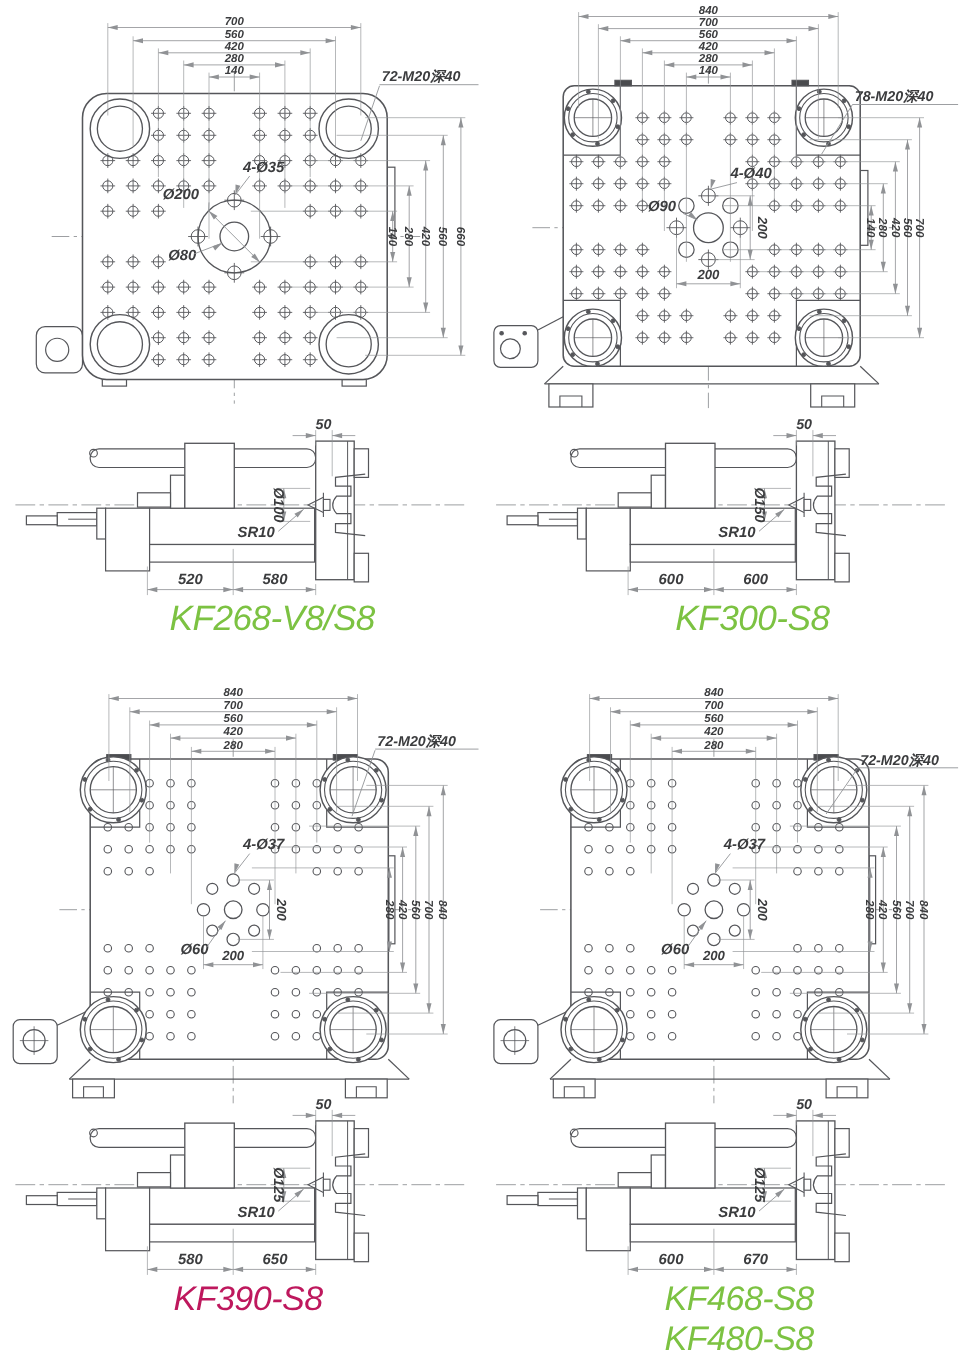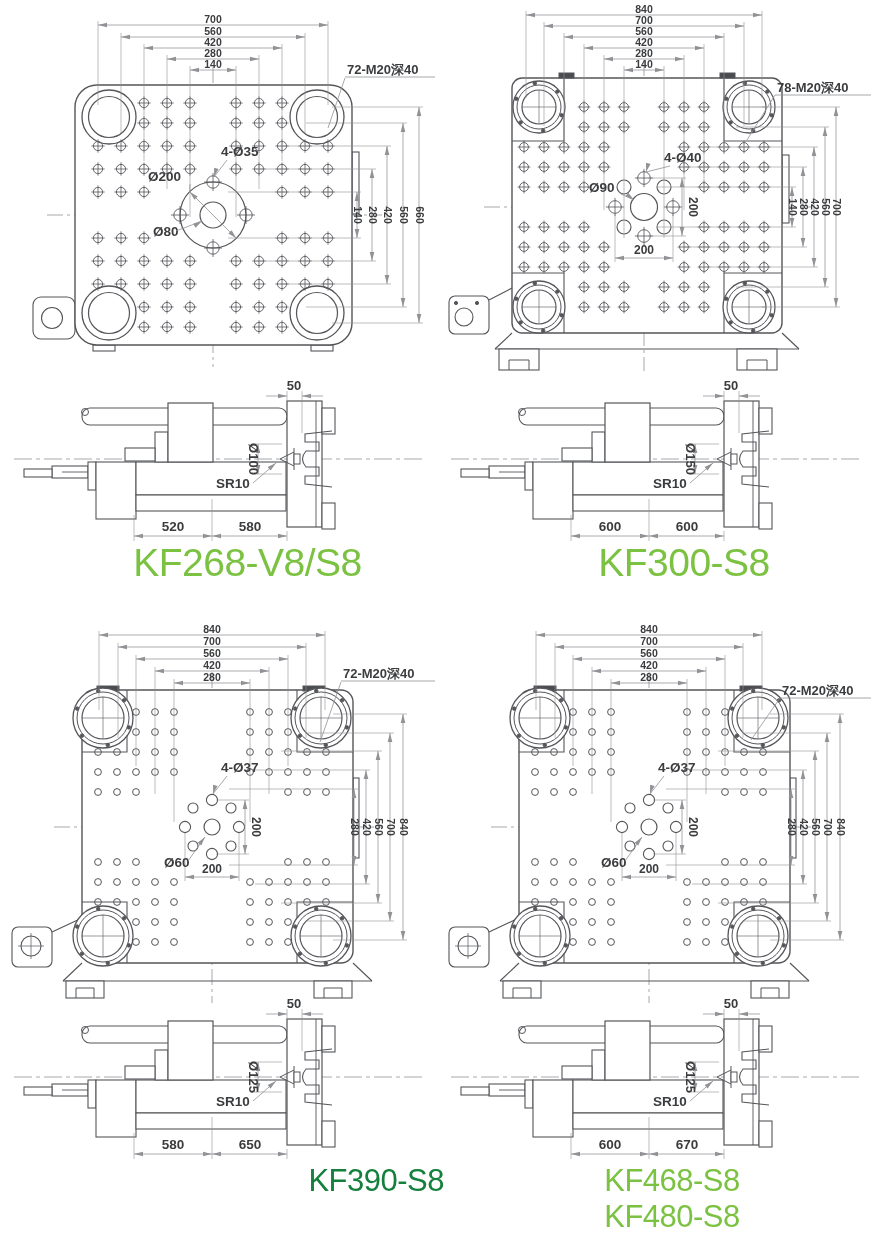--- a/index.html
+++ b/index.html
@@ -1,22 +1,22 @@
 <!DOCTYPE html>
 <html><head>
 <meta charset="utf-8">
 <style>
   html,body{margin:0;padding:0;background:#fff;}
   .sheet{position:relative;width:873px;height:1241px;background:#fff;overflow:hidden;
          font-family:"Liberation Sans","DejaVu Sans",sans-serif;}
-  .panel{position:absolute;}
+  .panel{position:absolute;font-style:italic;}
   .panel svg{position:absolute;left:0;overflow:visible;}
   .title-block{position:absolute;left:0;width:100%;text-align:center;
                font-family:"Liberation Sans","DejaVu Sans",sans-serif;
-               font-size:39px;letter-spacing:-0.5px;line-height:37px;font-weight:400;}
+               font-size:32px;letter-spacing:-0.5px;line-height:37px;font-weight:400;}
   .row2 .title-block{font-size:31px;line-height:36px;}
   .t-s29{transform:translateX(29px);}
   .t-s7{transform:translateX(7px);}
   .t-s17{transform:translateX(17px);}
   text{font-family:"Liberation Sans","DejaVu Sans",sans-serif;}
 </style>
 </head>
 <body>
 
 <div class="sheet">
@@ -1232,21 +1232,21 @@
             <line x1="134" y1="161" x2="287" y2="161" stroke="#909295" stroke-width="0.75"></line>
             <path d="M0,0 L-9,2.3 L-9,-2.3 Z" fill="#909295" transform="translate(134,161) rotate(180)"></path>
             <path d="M0,0 L-9,2.3 L-9,-2.3 Z" fill="#909295" transform="translate(212,161) rotate(0)"></path>
             <path d="M0,0 L-9,2.3 L-9,-2.3 Z" fill="#909295" transform="translate(212,161) rotate(180)"></path>
             <path d="M0,0 L-9,2.3 L-9,-2.3 Z" fill="#909295" transform="translate(287,161) rotate(0)"></path>
             <text x="173" y="156" font-size="13.5" text-anchor="middle" fill="#3b3c3e" font-weight="bold">580</text>
             <text x="250" y="156" font-size="13.5" text-anchor="middle" fill="#3b3c3e" font-weight="bold">650</text>
           </g>
         </g>
       </svg>
-    <div class="title-block t-s7" style="top: 563px; color: #15803d; text-align: right;">
+    <div class="title-block t-s7" style="top: 563px; color: #be185d;">
       <div>KF390-S8</div>
     </div>
   </section>
 
   <section class="panel row2" style="left:437px;top:600px;width:436px;height:641px;">
     <svg class="front" id="front-3" width="436" height="398" style="top:0;">
         <g>
           <g>
             <line x1="54" y1="227" x2="383" y2="227" stroke="#909295" stroke-width="0.8" stroke-dasharray="16 4 3 4"></line>
             <line x1="212" y1="72" x2="212" y2="403" stroke="#909295" stroke-width="0.8" stroke-dasharray="16 4 3 4"></line>

